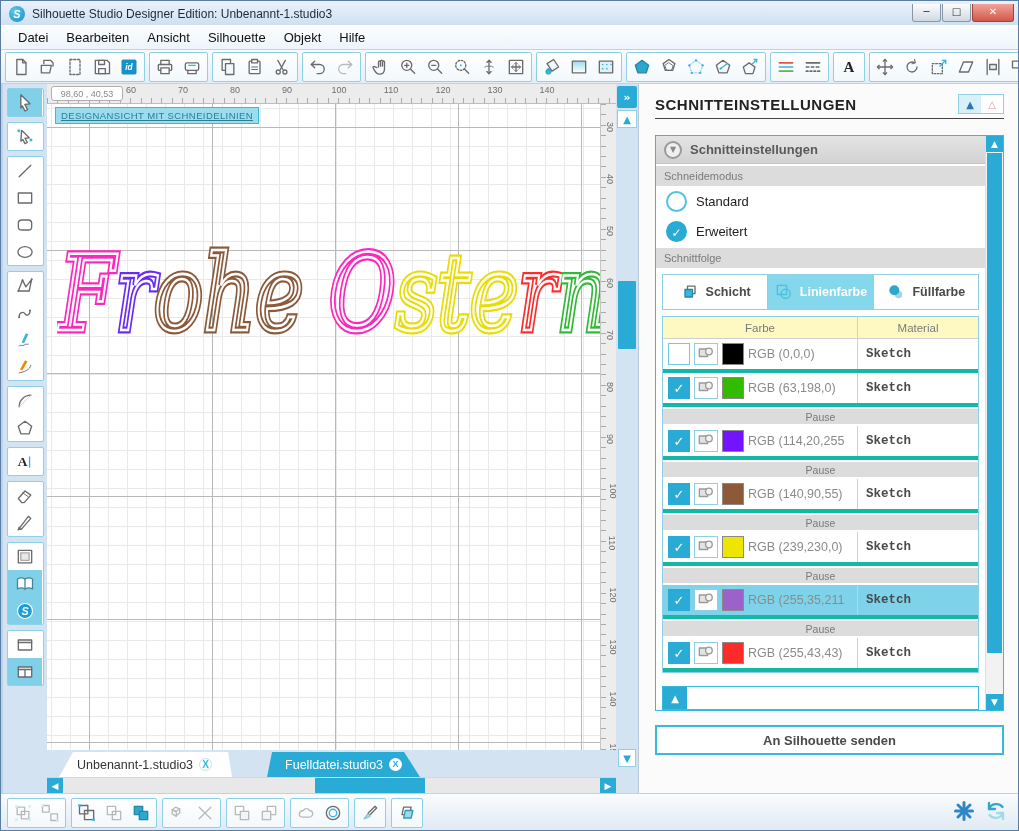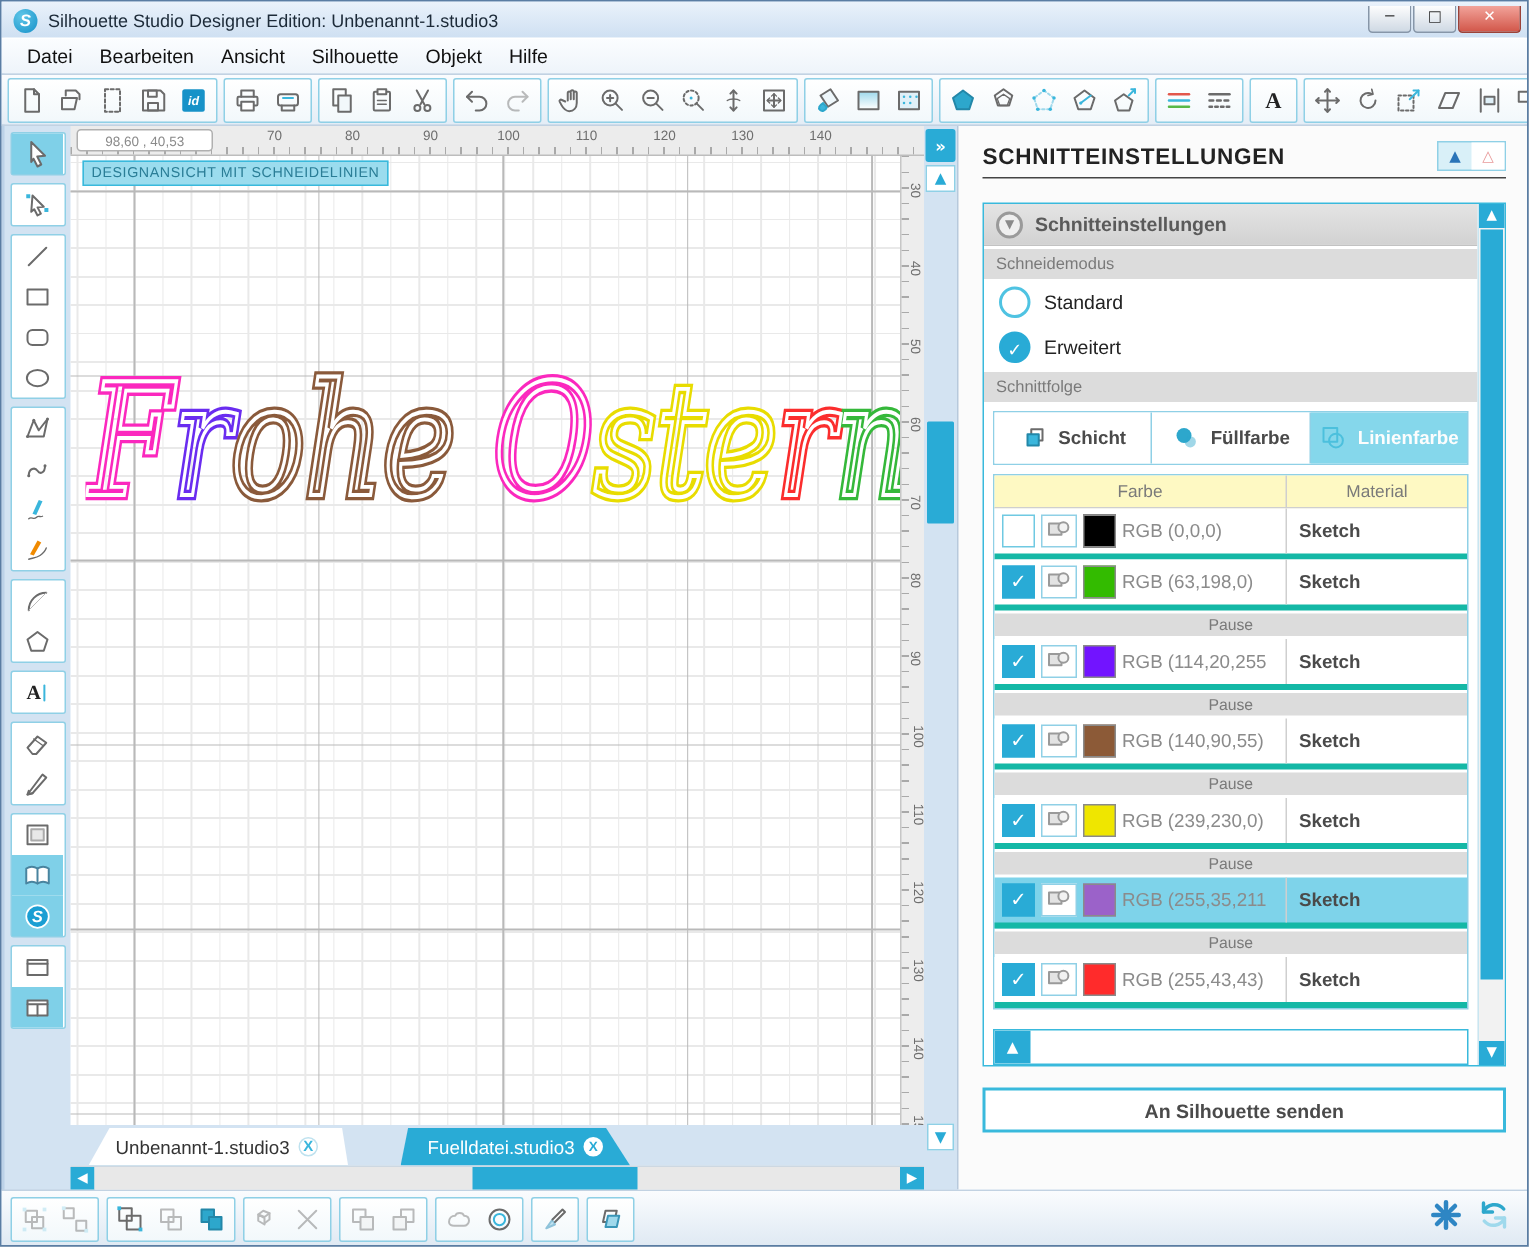--- a/index.html
+++ b/index.html
@@ -24,30 +24,30 @@
   
   .main{display:flex;height:709px;}
   .palette{width:46px;padding:4px 3px 0 6px;display:flex;flex-direction:column;gap:5px;}
   .pgroup{border:1px solid #8fd0e6;border-radius:2px;background:#fff;display:flex;flex-direction:column;}
   .pbtn{width:34px;height:27px;display:flex;align-items:center;justify-content:center;}
   .pbtn.sel{background:#7fd0e8;}
   .canvas-col{flex:1;display:flex;flex-direction:column;position:relative;min-width:0;}
   .hruler{height:20px;background:#ececec;border-bottom:1px solid #bdbdbd;position:relative;
     background-image:repeating-linear-gradient(to right,#a9a9a9 0 1px,transparent 1px 10.4px);
     background-size:100% 5px;background-position:0 100%;background-repeat:no-repeat;}
-  .coordbox{position:absolute;left:4px;top:2px;width:91px;height:15px;background:#fff;border:1px solid #b0b0b0;border-radius:3px;font-size:9px;color:#8a8a8a;text-align:center;line-height:14px;z-index:3;}
+  .coordbox{position:absolute;left:4px;top:2px;width:72px;height:15px;background:#fff;border:1px solid #b0b0b0;border-radius:3px;font-size:9px;color:#8a8a8a;text-align:center;line-height:14px;z-index:3;}
   .hnum{position:absolute;top:1px;font-size:9px;color:#6e6e6e;transform:translateX(-50%);}
   .canvas{flex:1;position:relative;background:#fff;overflow:hidden;
     background-image:
       repeating-linear-gradient(to right,#b9b9b9 0 1px,transparent 1px 123px),
       repeating-linear-gradient(to bottom,#b9b9b9 0 1px,transparent 1px 123px),
       repeating-linear-gradient(to right,#e9e9e9 0 1px,transparent 1px 19px),
       repeating-linear-gradient(to bottom,#e9e9e9 0 1px,transparent 1px 19px);
     background-position:42px 0,0 23px,4px 0,0 4px;}
-  .design-badge{position:absolute;left:8px;top:3px;background:#9bdcee;border:1px solid #39b9dc;color:#2b7e97;font-size:9.5px;padding:2px 5px;letter-spacing:.4px;z-index:2;}
+  .design-badge{position:absolute;left:8px;top:3px;background:#9bdcee;border:1px solid #39b9dc;color:#2b7e97;font-size:9.5px;padding:2px 5px;letter-spacing:.4px;z-index:2;text-decoration:underline;}
   .artwork{position:absolute;left:10px;top:138px;width:562px;height:118px;}
   .vruler{position:absolute;right:0;top:0;bottom:0;width:16px;background:#ededed;border-left:1px solid #c6c6c6;z-index:2;
     background-image:repeating-linear-gradient(to bottom,#a9a9a9 0 1px,transparent 1px 10.4px);
     background-size:5px 100%;background-repeat:no-repeat;}
   .vnum{position:absolute;left:4px;font-size:9px;color:#6e6e6e;transform:rotate(90deg);transform-origin:center;white-space:nowrap;}
   .tabsrow{height:27px;background:#d3e3f2;display:flex;align-items:flex-end;padding-left:12px;position:relative;gap:41px;}
   .doctab{height:25px;display:flex;align-items:center;gap:6px;font-size:12.5px;padding:0 20px 0 18px;filter:drop-shadow(0 0 1px #2aa6c9);}
   .doctab.t1{background:#fff;color:#333;clip-path:polygon(14px 0,calc(100% - 4px) 0,100% 100%,0 100%);}
   .doctab.t2{background:#29abd6;color:#fff;clip-path:polygon(5px 0,calc(100% - 18px) 0,calc(100% - 2px) 100%,0 100%);margin-left:-6px;}
   .tabx1{color:#3ab6dc;font-size:10px;font-weight:bold;border:1px solid #bfe2ef;border-radius:50%;width:13px;height:13px;line-height:11px;text-align:center;}
@@ -85,21 +85,21 @@
   .otab{flex:1;height:34px;display:flex;align-items:center;justify-content:center;gap:6px;font-size:12.5px;font-weight:bold;color:#4a4a4a;background:#fff;border-right:1px solid #8fd0e6;}
   .otab:last-child{border-right:none;}
   .otab.active{background:#85d7eb;color:#fdfdfd;}
   .cuttable{margin:2px 6px 0 6px;border:1px solid #8fd0e6;}
   .thead{display:flex;height:22px;background:#fef9c3;border-bottom:1px solid #cfcfcf;font-size:11.5px;color:#7a7a7a;}
   .thead .c1{flex:1;display:flex;align-items:center;justify-content:center;border-right:1px solid #cfcfcf;}
   .thead .c2{width:120px;display:flex;align-items:center;justify-content:center;}
   .crow{display:flex;height:34px;border-bottom:4px solid #14b8a6;background:#fff;}
   .crow.selected{background:#7ed3ea;}
   .crow .c1{flex:1;display:flex;align-items:center;gap:4px;padding-left:5px;border-right:1px solid #cfcfcf;min-width:0;}
-  .crow .c2{width:120px;display:flex;align-items:center;padding-left:8px;font-size:12.5px;font-weight:bold;color:#4a4a4a;}
+  .crow .c2{width:120px;display:flex;align-items:center;padding-left:8px;font-size:12.5px;font-weight:bold;color:#4a4a4a;font-family:Liberation Mono, monospace;}
   .chk{width:22px;height:22px;border:1px solid #6fc9e2;background:#fff;color:#fff;font-size:13px;text-align:center;line-height:22px;font-family:"DejaVu Sans",sans-serif;flex:0 0 auto;}
   .chk.on{background:#29abd6;border-color:#29abd6;}
   .testbtn{width:24px;height:22px;border:1px solid #8fd0e6;background:#fff;display:flex;align-items:center;justify-content:center;flex:0 0 auto;}
   .swatch{width:22px;height:22px;border:1px solid #8a8a8a;flex:0 0 auto;}
   .rgbtxt{font-size:12.5px;color:#8b8b8b;white-space:nowrap;overflow:hidden;}
   .pauserow{height:15px;margin:2px 0;background:#dcdcdc;font-size:10.5px;color:#7a7a7a;display:flex;align-items:center;justify-content:center;}
   .matsec{margin-top:auto;}
   .matrow{margin:2px 6px 0 6px;border:1px solid #39b9dc;height:24px;display:flex;align-items:center;overflow:hidden;}
   .matrow .mlabel{flex:1;font-size:13px;font-weight:bold;color:#4a4a4a;padding-left:10px;border-bottom:1px solid #9a9a9a;margin:0 2px;line-height:22px;}
   .matup{width:24px;height:22px;background:#29abd6;color:#fff;font-size:10px;display:flex;align-items:center;justify-content:center;font-family:"DejaVu Sans",sans-serif;}
@@ -626,33 +626,33 @@
 
           <div class="secbar">Schnittfolge</div>
           <div class="ordertabs" id="ordertabs">
               <div class="otab">
                 <svg class="ic " viewBox="0 0 24 24" fill="none" stroke="#6b6b6b" stroke-width="1.6" stroke-linecap="round" stroke-linejoin="round">
                   <path d="M9 5h9v9H9z"></path>
                   <path d="M6 9h9v9H6z" fill="#3ab6dc" stroke="#2387a8"></path>
                 </svg>
                 <span>Schicht</span>
               </div>
+              <div class="otab active">
+                <svg class="ic " viewBox="0 0 24 24" fill="none" stroke="#6b6b6b" stroke-width="1.6" stroke-linecap="round" stroke-linejoin="round">
+                  <rect x="4" y="4" width="11" height="11" stroke="#4cc0dd"></rect>
+                  <circle cx="14" cy="14" r="5.5" stroke="#4cc0dd"></circle>
+                </svg>
+                <span>Linienfarbe</span>
+              </div>
               <div class="otab">
                 <svg class="ic " viewBox="0 0 24 24" fill="none" stroke="#6b6b6b" stroke-width="1.6" stroke-linecap="round" stroke-linejoin="round">
                   <circle cx="10" cy="10" r="6" fill="#2da7cc" stroke="none"></circle>
                   <circle cx="15" cy="15" r="4.5" fill="#2da7cc" opacity=".45" stroke="none"></circle>
                 </svg>
                 <span>Füllfarbe</span>
-              </div>
-              <div class="otab active">
-                <svg class="ic " viewBox="0 0 24 24" fill="none" stroke="#6b6b6b" stroke-width="1.6" stroke-linecap="round" stroke-linejoin="round">
-                  <rect x="4" y="4" width="11" height="11" stroke="#4cc0dd"></rect>
-                  <circle cx="14" cy="14" r="5.5" stroke="#4cc0dd"></circle>
-                </svg>
-                <span>Linienfarbe</span>
               </div>
             </div>
 
           <div class="cuttable">
             <div class="thead">
               <div class="c1">Farbe</div>
               <div class="c2">Material</div>
             </div>
             <div id="tbody">
                 <div class="crow">

